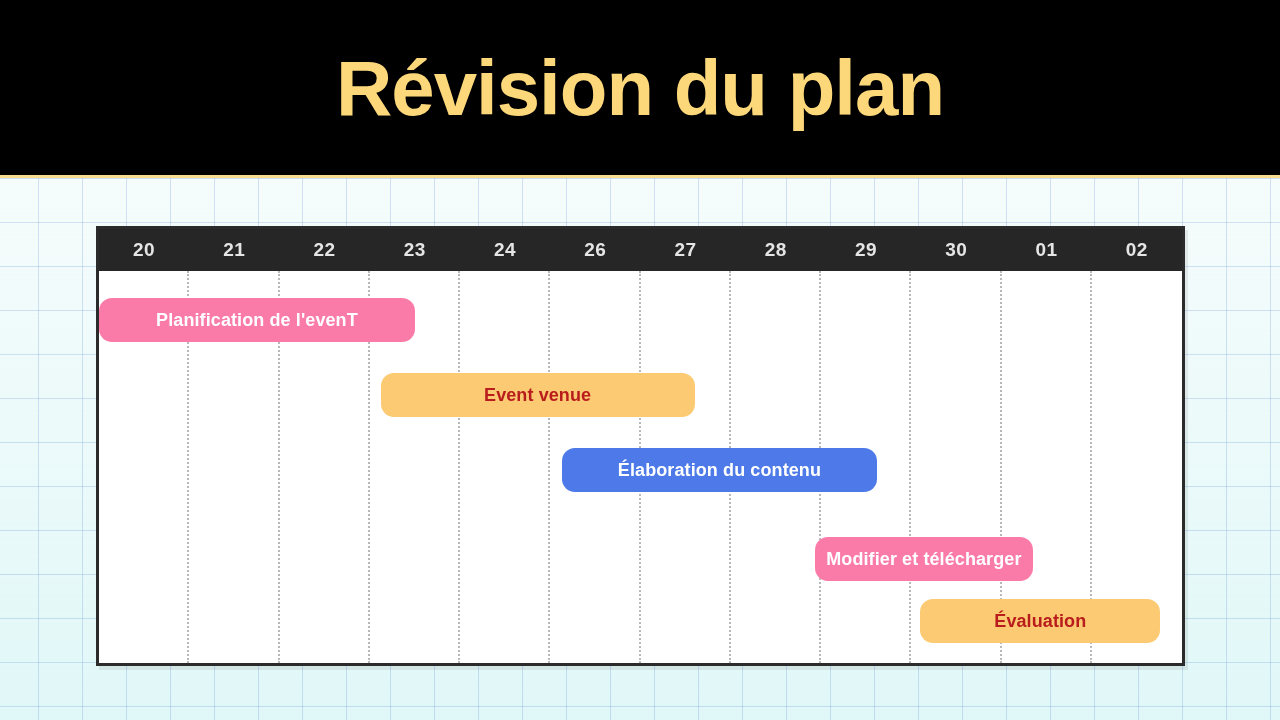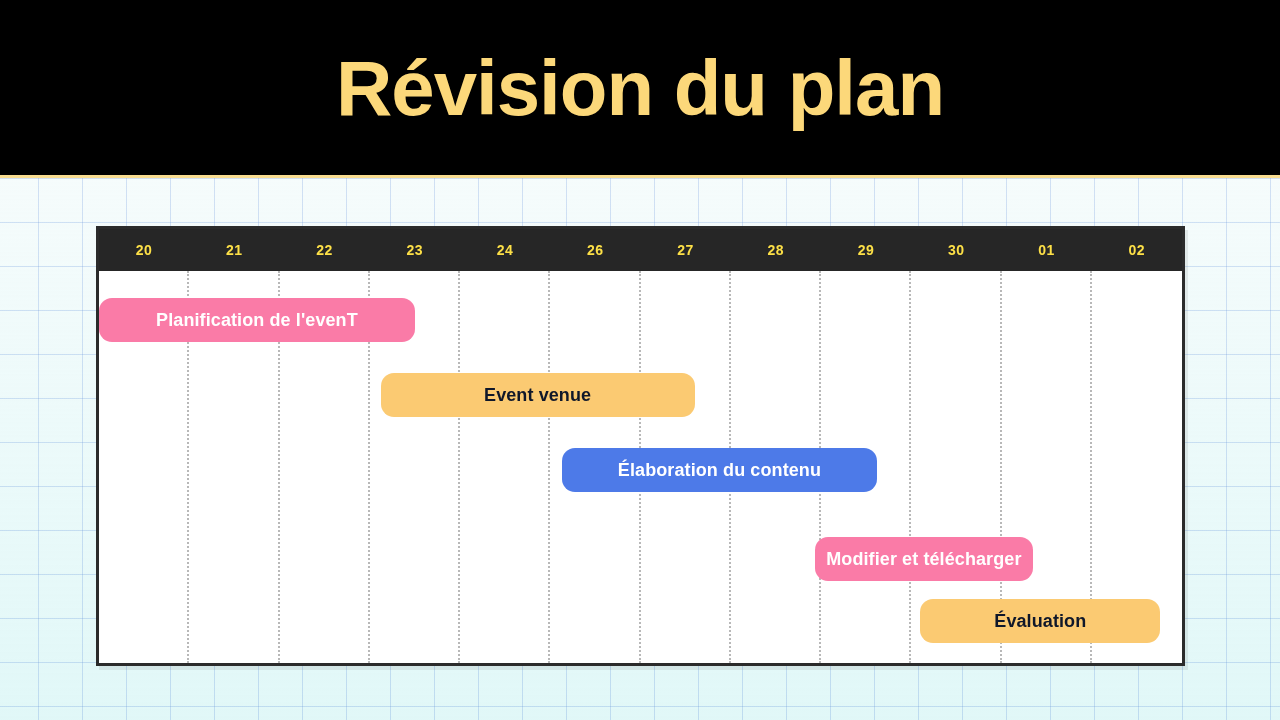--- a/index.html
+++ b/index.html
@@ -90,22 +90,22 @@
     height: 42px;
     background: #262626;
     display: flex;
     box-sizing: border-box;
   }
   .date-cell {
     flex: 1 1 0;
     display: flex;
     align-items: center;
     justify-content: center;
-    color: #fde047;
-    font-size: 14px;
+    color: #e5e5e5;
+    font-size: 19px;
     font-weight: 700;
     letter-spacing: 0.5px;
     font-family: "Liberation Sans", sans-serif;
   }
 
   .grid-body {
     position: relative;
     height: 392px;
     background: #ffffff;
   }
@@ -146,21 +146,21 @@
     justify-content: center;
     color: #ffffff;
     font-size: 18px;
     font-weight: 700;
     letter-spacing: 0.1px;
     box-sizing: border-box;
     padding: 16px 10px;
     white-space: nowrap;
     font-family: "Liberation Sans", sans-serif;
   }
-  .bar.light-label { color: #0f172a; }
+  .bar.light-label { color: #b91c1c; }
 </style>
 </head>
 <body>
 
 <div id="stage">
 
   <div class="paper"></div>
   <div class="paper-tint"></div>
 
   <div class="header-band">

